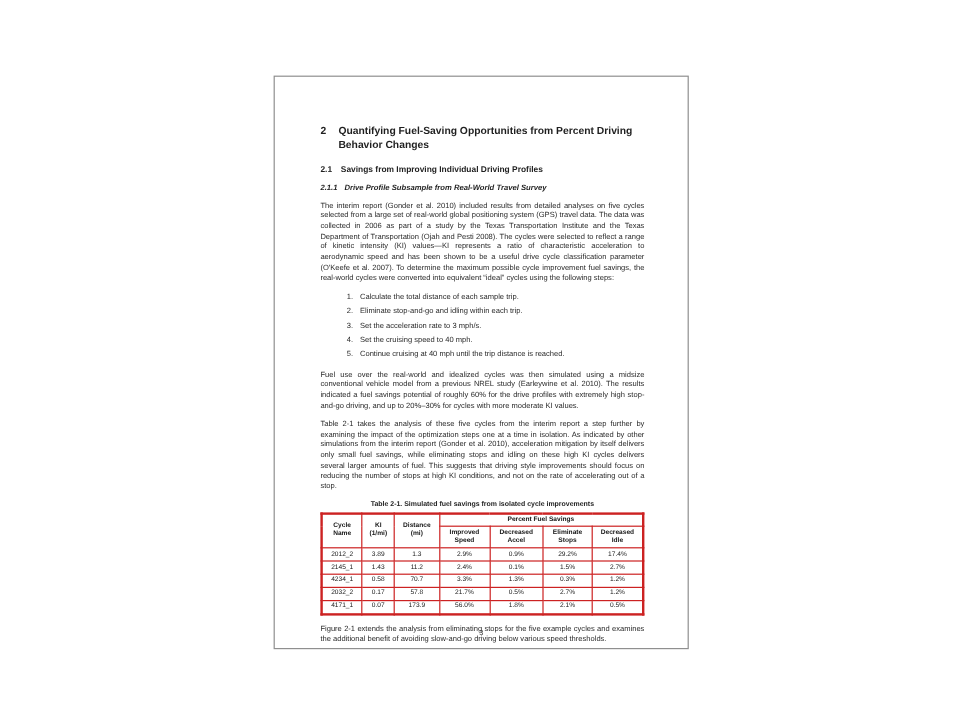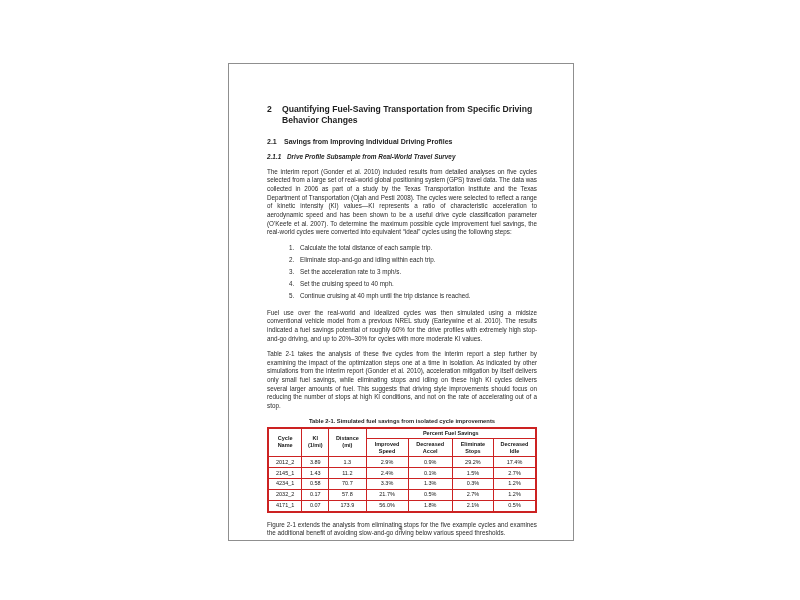--- a/index.html
+++ b/index.html
@@ -65,21 +65,21 @@
     text-align:center; font-size:6px; color:#333;
   }
 </style>
 </head>
 <body>
 
 <div class="page">
 
   <div class="h1">
     <span class="hnum">2</span>
-    <span>Quantifying Fuel-Saving Transportation from Specific Driving Behavior Changes</span>
+    <span>Quantifying Fuel-Saving Opportunities from Percent Driving Behavior Changes</span>
   </div>
 
   <div class="h2">
     <span class="hnum">2.1</span>
     <span>Savings from Improving Individual Driving Profiles</span>
   </div>
 
   <div class="h3">
     <span class="hnum">2.1.1</span>
     <span>Drive Profile Subsample from Real-World Travel Survey</span>

